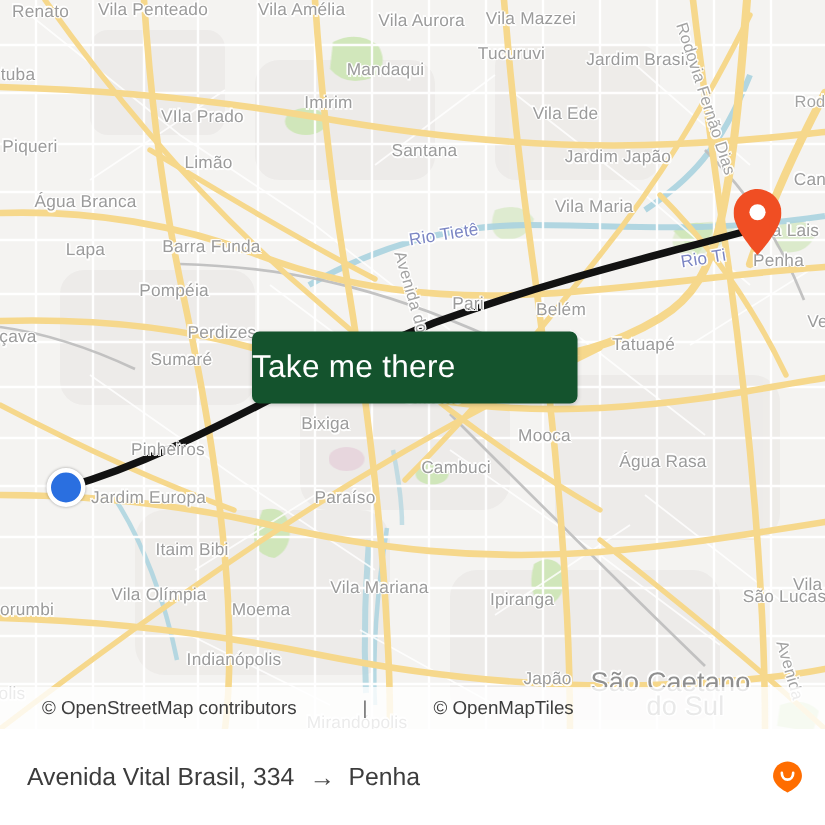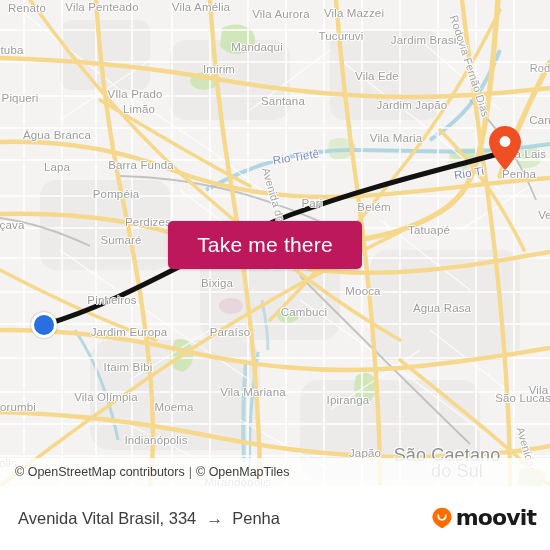--- a/index.html
+++ b/index.html
@@ -91,53 +91,54 @@
     top: 126px;
     width: 32px;
     height: 44px;
   }
 
   
   #cta-button {
     position: absolute;
     left: 168px;
     top: 221px;
-    width: 194px;
+    width: 217px;
     height: 48px;
-    background: #be185d;
+    background: #14532d;
     border: none;
     border-radius: 5px;
     color: #ffffff;
     font-family: "Liberation Sans", sans-serif;
     font-size: 21px;
     font-weight: 400;
     letter-spacing: .2px;
     cursor: pointer;
     box-shadow: 0 1px 3px rgba(0,0,0,.18);
     padding: 0;
     line-height: 48px;
-    text-align: center;
+    text-align: left;
   }
 
   
   #attribution {
     position: absolute;
     left: 0;
     bottom: 0;
     width: 550px;
     height: 28px;
     display: flex;
     align-items: center;
-    padding-left: 15px;
+    padding-left: 28px;
     box-sizing: border-box;
     background: rgba(255,255,255,.80);
     font-size: 12.5px;
     color: #3d3d3d;
     font-family: "Liberation Sans", sans-serif;
     white-space: nowrap;
+    gap: 40px;
   }
   #attribution .sep {
     padding: 0 4px;
     color: #6a6a6a;
   }
   #attribution a,
   #attribution span {
     color: #3d3d3d;
     text-decoration: none;
   }
@@ -334,21 +335,21 @@
     <div id="map-labels">
         <div class="map-label" style="left: 27px; top: 8px;">Renato</div>
         <div class="map-label" style="left: 102px; top: 7px;">Vila Penteado</div>
         <div class="map-label" style="left: 201px; top: 7px;">Vila Amélia</div>
         <div class="map-label" style="left: 281px; top: 14px;">Vila Aurora</div>
         <div class="map-label" style="left: 354px; top: 13px;">Vila Mazzei</div>
         <div class="map-label" style="left: 341px; top: 36px;">Tucuruvi</div>
         <div class="map-label" style="left: 425px; top: 40px;">Jardim Brasil</div>
         <div class="map-label" style="left: 257px; top: 47px;">Mandaqui</div>
         <div class="map-label" style="left: 12px; top: 50px;">tuba</div>
-        <div class="map-label" style="left: 135px; top: 94px;">VIla Prado</div>
+        <div class="map-label" style="left: 135px; top: 78px;">VIla Prado</div>
         <div class="map-label" style="left: 219px; top: 69px;">Imirim</div>
         <div class="map-label" style="left: 377px; top: 76px;">Vila Ede</div>
         <div class="map-label road" style="left: 470px; top: 66px; transform: translate(-50%, -50%) rotate(72deg);">Rodovia Fernão Dias</div>
         <div class="map-label" style="left: 20px; top: 98px;">Piqueri</div>
         <div class="map-label" style="left: 139px; top: 109px;">Limão</div>
         <div class="map-label" style="left: 283px; top: 101px;">Santana</div>
         <div class="map-label" style="left: 412px; top: 105px;">Jardim Japão</div>
         <div class="map-label road" style="left: 540px; top: 68px;">Rod</div>
         <div class="map-label" style="left: 57px; top: 135px;">Água Branca</div>
         <div class="map-label" style="left: 396px; top: 138px;">Vila Maria</div>
@@ -367,21 +368,21 @@
         <div class="map-label" style="left: 148px; top: 222px;">Perdizes</div>
         <div class="map-label" style="left: 429px; top: 230px;">Tatuapé</div>
         <div class="map-label" style="left: 545px; top: 215px;">Ve</div>
         <div class="map-label" style="left: 121px; top: 240px;">Sumaré</div>
         <div class="map-label" style="left: 288px; top: 265px;">Glicério</div>
         <div class="map-label" style="left: 217px; top: 283px;">Bixiga</div>
         <div class="map-label" style="left: 112px; top: 300px;">Pinheiros</div>
         <div class="map-label" style="left: 363px; top: 291px;">Mooca</div>
         <div class="map-label" style="left: 304px; top: 312px;">Cambuci</div>
         <div class="map-label" style="left: 442px; top: 308px;">Água Rasa</div>
-        <div class="map-label" style="left: 129px; top: 332px;">Jardim Europa</div>
+        <div class="map-label" style="left: 99px; top: 332px;">Jardim Europa</div>
         <div class="map-label" style="left: 216px; top: 332px; padding-left: 28px;">Paraíso</div>
         <div class="map-label" style="left: 128px; top: 367px;">Itaim Bibi</div>
         <div class="map-label" style="left: 545px; top: 390px;">Vila M</div>
         <div class="map-label" style="left: 253px; top: 392px;">Vila Mariana</div>
         <div class="map-label" style="left: 523px; top: 398px;">São Lucas</div>
         <div class="map-label" style="left: 18px; top: 407px;">orumbi</div>
         <div class="map-label" style="left: 106px; top: 397px;">Vila Olímpia</div>
         <div class="map-label" style="left: 174px; top: 407px;">Moema</div>
         <div class="map-label" style="left: 348px; top: 400px;">Ipiranga</div>
         <div class="map-label" style="left: 156px; top: 440px;">Indianópolis</div>
@@ -416,17 +417,16 @@
       <span id="trip-origin">Avenida Vital Brasil, 334</span>
       <span id="trip-arrow">→</span>
       <span id="trip-dest">Penha</span>
     </div>
 
     <div id="brand-logo">
       <svg width="22" height="22" viewBox="0 0 32 32" xmlns="http://www.w3.org/2000/svg">
         <path d="M16 1 C8.3 1 2 7.3 2 15 c0 9.8 14 16 14 16 s14-6.2 14-16 C30 7.3 23.7 1 16 1 z" fill="#ff6d00"></path>
         <path d="M10.5 12 c0 4.2 2.6 6.6 5.5 6.6 s5.5-2.4 5.5-6.6" fill="none" stroke="#ffffff" stroke-width="2.6" stroke-linecap="round"></path>
       </svg>
-      <span id="brand-wordmark">moovit</span>
     </div>
   </div>
 
 </div>
 
 </body></html>

